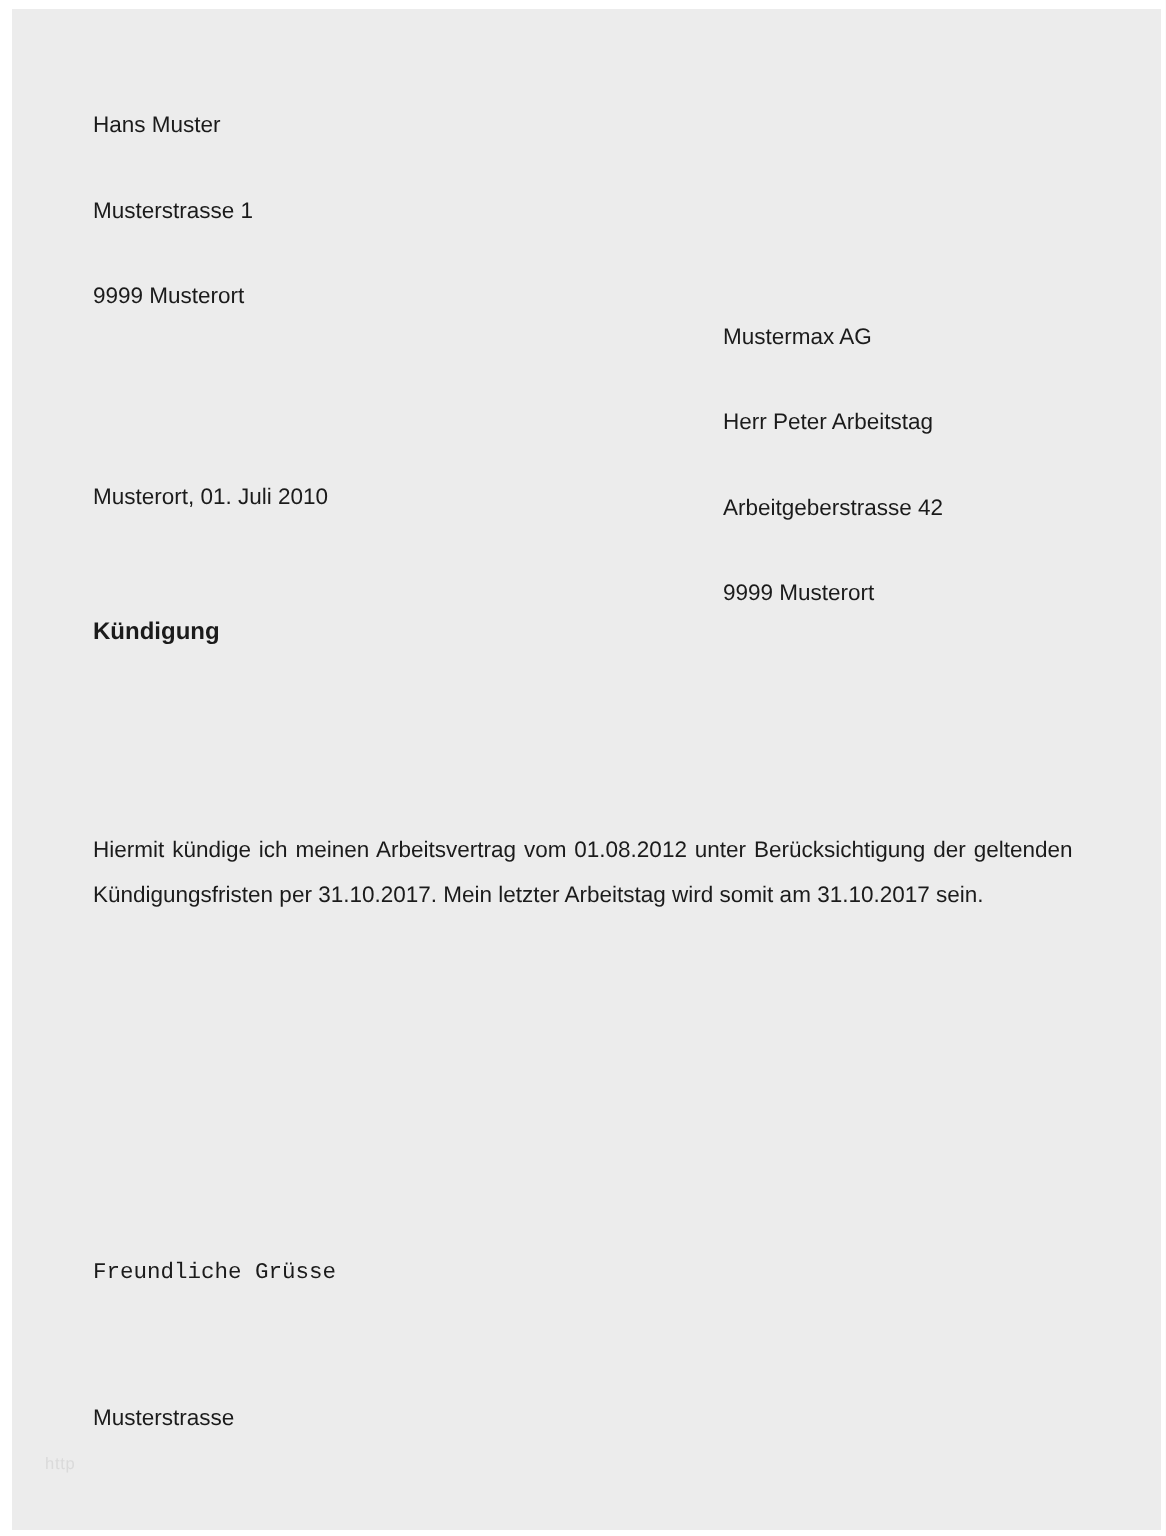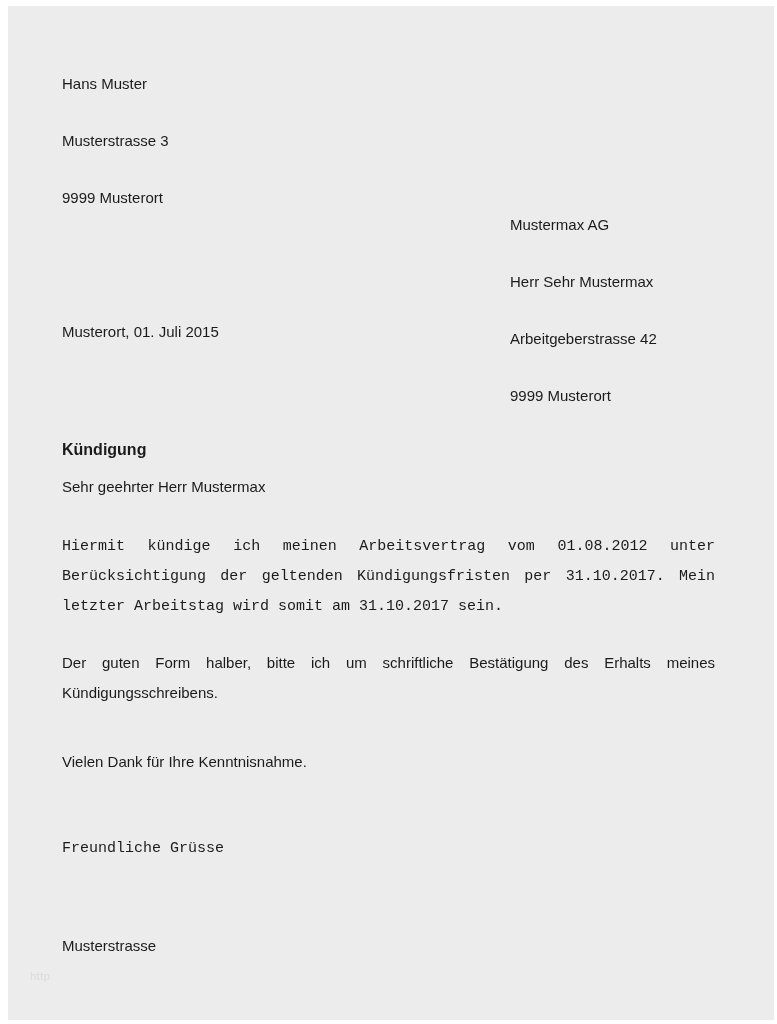--- a/index.html
+++ b/index.html
@@ -39,78 +39,74 @@
   }
   .date-line {
     top: 322px;
     left: 62px;
   }
   .subject-line {
     top: 412px;
     left: 62px;
     font-size: 16px;
     font-weight: bold;
-    margin-top: 28px;
   }
   .salutation-line {
     top: 477px;
     left: 62px;
   }
   .body-para {
     left: 62px;
     width: 653px;
     line-height: 30px;
     text-align: justify;
     white-space: normal;
   }
-  .para-1 { top: 532px; font-family: Liberation Mono, monospace; }
+  .para-1 { top: 552px; }
   .para-2 { top: 648px; }
   .thanks-line { top: 752px; left: 62px; }
   .closing-line { top: 839px; left: 62px; font-family: Liberation Mono, monospace; }
   .signature-line { top: 936px; left: 62px; }
   .sender-block { top: 36px; left: 62px; }
-  .recipient-block { top: 177px; left: 482px; margin-left: 28px; }
+  .recipient-block { top: 177px; left: 482px; }
   .watermark {
     position: absolute;
     left: 30px;
     top: 970px;
     font-size: 11px;
     color: #dadada;
     letter-spacing: 0.5px;
   }
 </style>
 </head>
 <body>
 
 <div class="letter-frame">
   <div class="sheet"></div>
 
   <div class="txt address-block sender-block">
     <div>Hans Muster</div>
-    <div>Musterstrasse 3</div>
+    <div>Musterstrasse 1</div>
     <div>9999 Musterort</div>
   </div>
 
   <div class="txt address-block recipient-block">
     <div>Mustermax AG</div>
-    <div>Herr Sehr Mustermax</div>
+    <div>Herr Peter Arbeitstag</div>
     <div>Arbeitgeberstrasse 42</div>
     <div>9999 Musterort</div>
   </div>
 
-  <div class="txt date-line">Musterort, 01. Juli 2015</div>
+  <div class="txt date-line">Musterort, 01. Juli 2010</div>
 
   <div class="txt subject-line">Kündigung</div>
 
-  <div class="txt salutation-line">Sehr geehrter Herr Mustermax</div>
 
   <div class="txt body-para para-1">Hiermit kündige ich meinen Arbeitsvertrag vom 01.08.2012 unter Berücksichtigung der geltenden Kündigungsfristen per 31.10.2017. Mein letzter Arbeitstag wird somit am 31.10.2017 sein.</div>
 
-  <div class="txt body-para para-2">Der guten Form halber, bitte ich um schriftliche Bestätigung des Erhalts meines Kündigungsschreibens.</div>
 
-  <div class="txt thanks-line">Vielen Dank für Ihre Kenntnisnahme.</div>
 
   <div class="txt closing-line">Freundliche Grüsse</div>
 
   <div class="txt signature-line">Musterstrasse</div>
 
   <div class="watermark">http</div>
 </div>
 
 </body></html>

